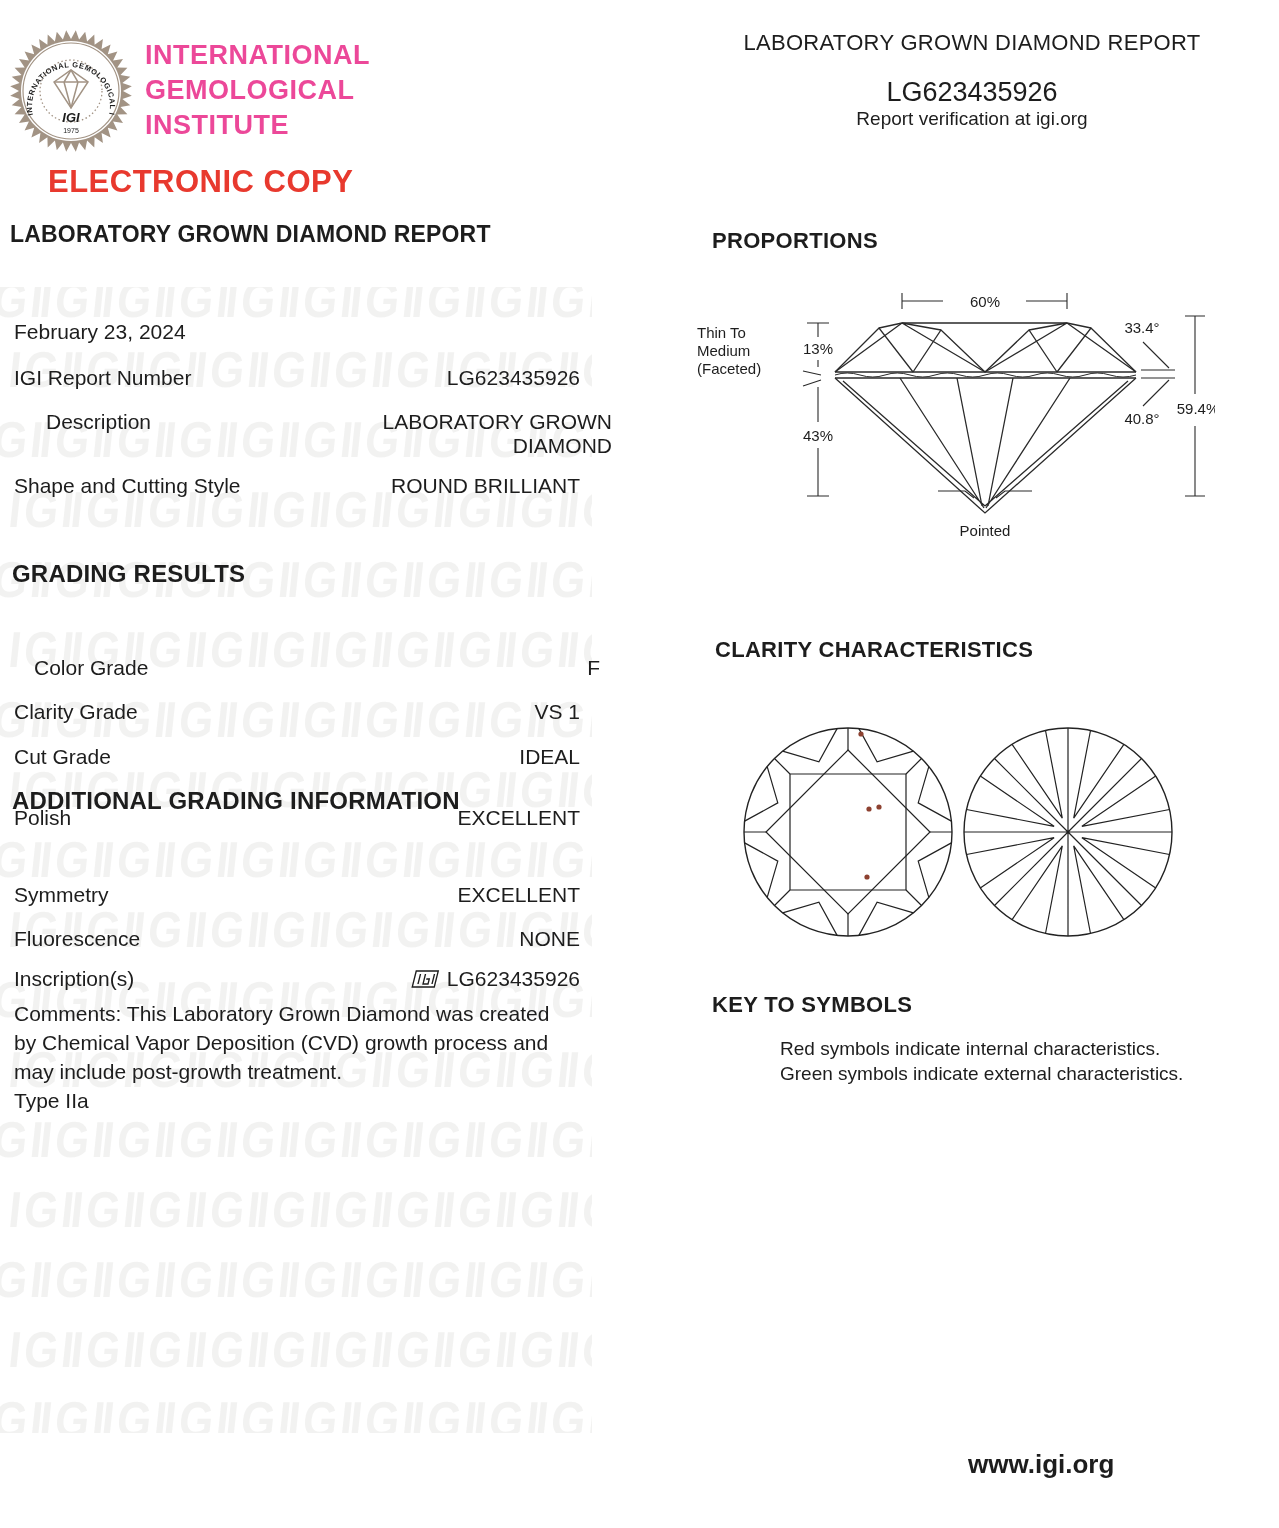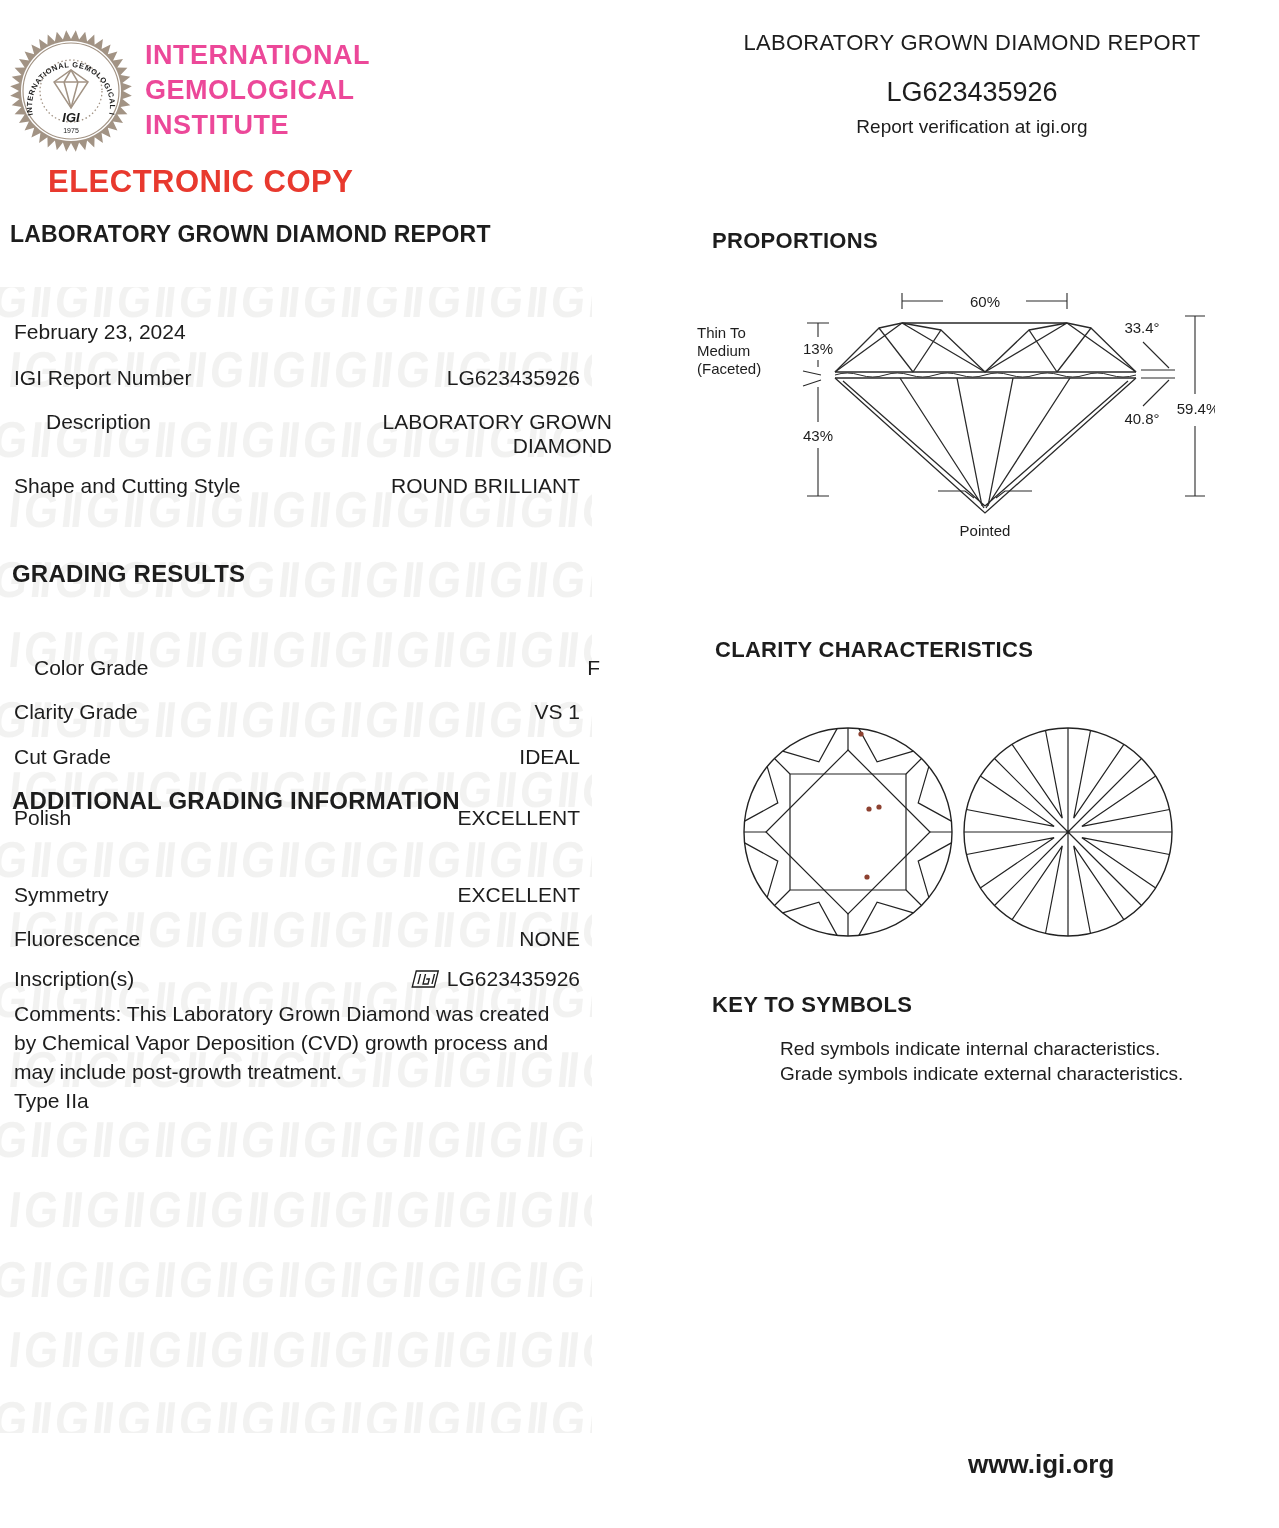--- a/index.html
+++ b/index.html
@@ -11,21 +11,21 @@
   .wm-glyph{position:absolute;font-weight:700;font-size:44px;color:rgba(80,74,68,0.075);
             transform:skewX(-6deg) scaleY(1.15);letter-spacing:3px;font-family:"Liberation Sans",sans-serif;}
   
   #org-name{left:145px;top:38px;font-size:27px;font-weight:700;line-height:35px;letter-spacing:.5px;color:#ec4899;}
   #electronic-copy{left:48px;top:164px;font-size:31px;font-weight:700;letter-spacing:.5px;}
   #left-title{left:10px;top:221px;font-size:23px;font-weight:700;letter-spacing:.2px;}
   
   #right-header{left:712px;top:30px;width:520px;text-align:center;}
   #rh-title{font-size:22px;font-weight:500;letter-spacing:.3px;}
   #rh-number{font-size:27px;font-weight:400;margin-top:21px;}
-  #rh-verify{font-size:19px;margin-top:8px;}
+  #rh-verify{font-size:19px;margin-top:0;}
   
   .row{position:absolute;left:14px;width:566px;display:flex;justify-content:space-between;font-size:21px;}
   .row .label{text-align:left;white-space:nowrap;}
   .row .value{text-align:right;white-space:pre-line;}
   .sect-head{position:absolute;left:12px;font-size:24px;font-weight:700;letter-spacing:.2px;}
   #comments-block{position:absolute;left:14px;top:999px;width:556px;font-size:21px;line-height:29px;}
   
   .rh-sect{position:absolute;font-size:22px;font-weight:700;letter-spacing:.3px;}
   #key-lines{position:absolute;left:780px;top:1036px;font-size:19px;line-height:25px;}
   #footer-url{position:absolute;left:968px;top:1449px;font-size:26px;font-weight:700;}
@@ -358,18 +358,18 @@
         <circle cx="166" cy="22" r="2.6" fill="#8d4130"></circle>
         <circle cx="174" cy="97" r="2.6" fill="#8d4130"></circle>
         <circle cx="184" cy="95" r="2.6" fill="#8d4130"></circle>
         <circle cx="172" cy="165" r="2.6" fill="#8d4130"></circle>
       </g>
   </svg>
 
   <div class="rh-sect" style="left:712px;top:992px;">KEY TO SYMBOLS</div>
   <div id="key-lines">
     <div>Red symbols indicate internal characteristics.</div>
-    <div>Grade symbols indicate external characteristics.</div>
+    <div>Green symbols indicate external characteristics.</div>
   </div>
 
   <div id="footer-url">www.igi.org</div>
 
 </div>
 
 </body></html>

